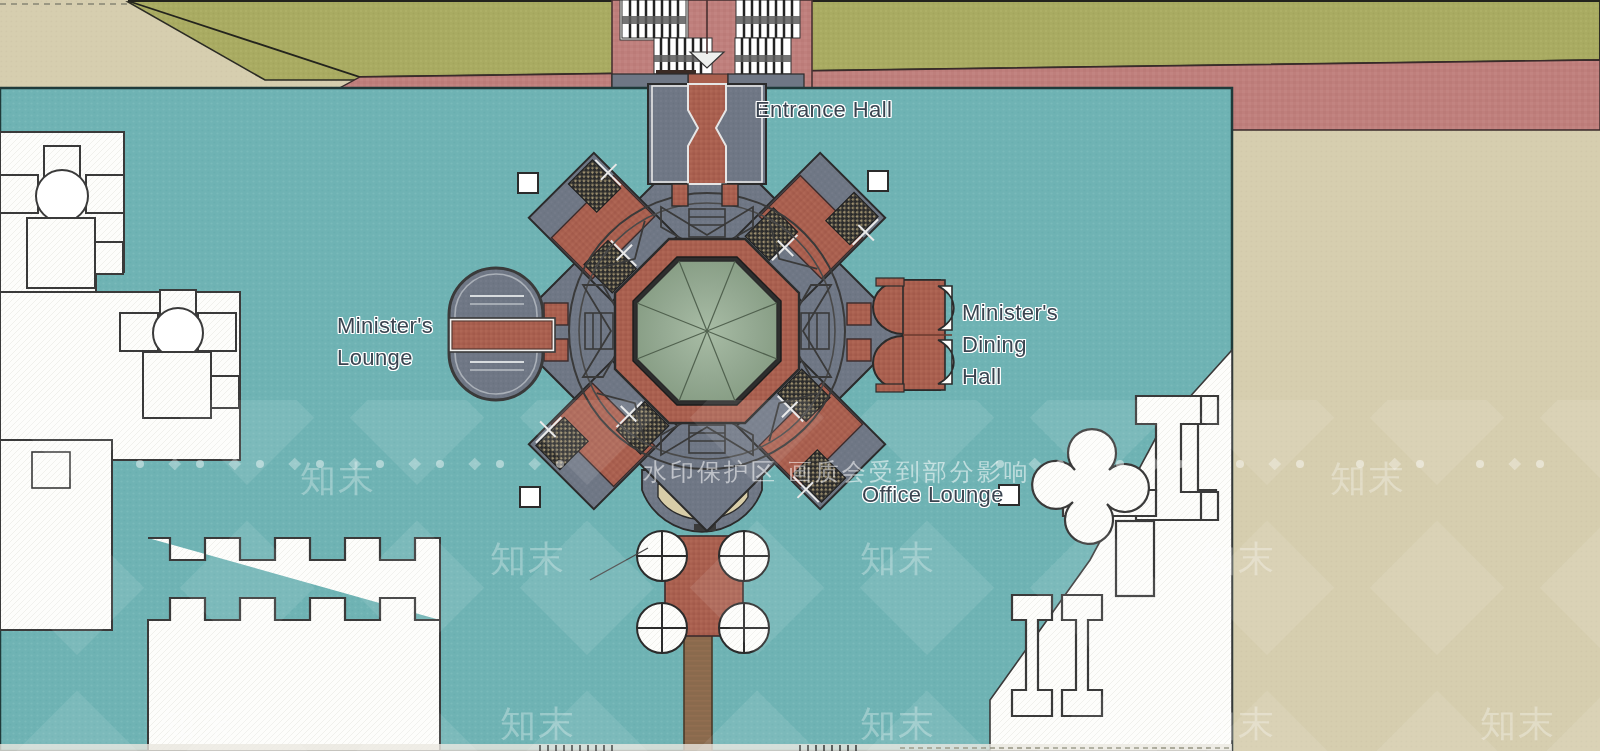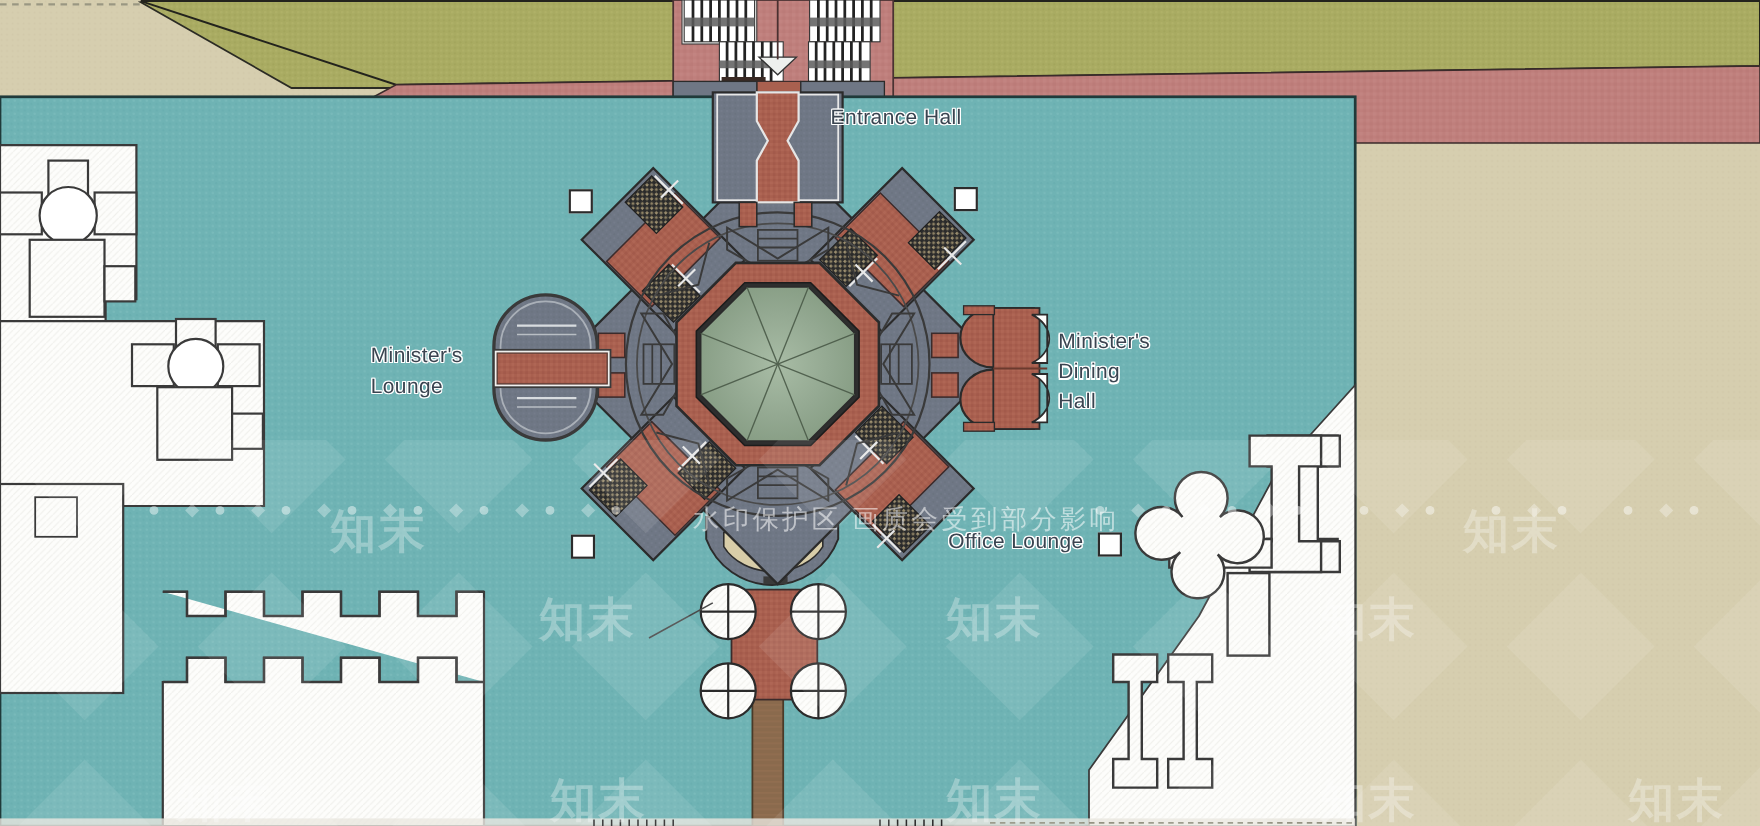--- a/index.html
+++ b/index.html
@@ -1,27 +1,27 @@
 <!DOCTYPE html>
 <html><head>
 <meta charset="utf-8">
 <title>National Assembly Site Plan</title>
 <style>
   html,body{margin:0;padding:0;background:#d3cfb8;}
   body{font-family:"Liberation Sans",sans-serif;}
   #stage{position:relative;width:1600px;height:751px;overflow:hidden;background:#d3cfb8;}
   #stage svg{position:absolute;left:0;top:0;}
-  .lbl{position:absolute;font-family:"Liberation Sans",sans-serif;font-size:19px;
+  .lbl{position:absolute;font-family:"Liberation Sans",sans-serif;font-size:22px;
        letter-spacing:.4px;color:#3a4450;line-height:1.45;white-space:pre-line;
        text-shadow:1px 1px 0 #ffffff, -1px -1px 0 #ffffff, 1px -1px 0 #ffffff,
                    -1px 1px 0 #ffffff, 0 1px 0 #fff, 0 -1px 0 #fff, 1px 0 0 #fff, -1px 0 0 #fff;
        pointer-events:none;}
   .wm{position:absolute;color:rgba(255,255,255,.55);font-size:24px;
-      font-family:"Liberation Sans",sans-serif;letter-spacing:3px;pointer-events:none;}
-  .wmk{position:absolute;color:rgba(255,255,255,.30);font-size:42px;font-weight:bold;
+      font-family:"Liberation Sans",sans-serif;letter-spacing:3px;pointer-events:none;margin-left:13px;}
+  .wmk{position:absolute;color:rgba(255,255,255,.30);font-size:36px;font-weight:normal;
        font-family:"Liberation Sans",sans-serif;letter-spacing:2px;pointer-events:none;}
 </style>
 </head>
 <body>
 
 <div id="stage">
 
 <svg width="1600" height="751" viewBox="0 0 1600 751">
   <defs>
     <pattern id="pxTeal" width="6" height="6" patternUnits="userSpaceOnUse">

